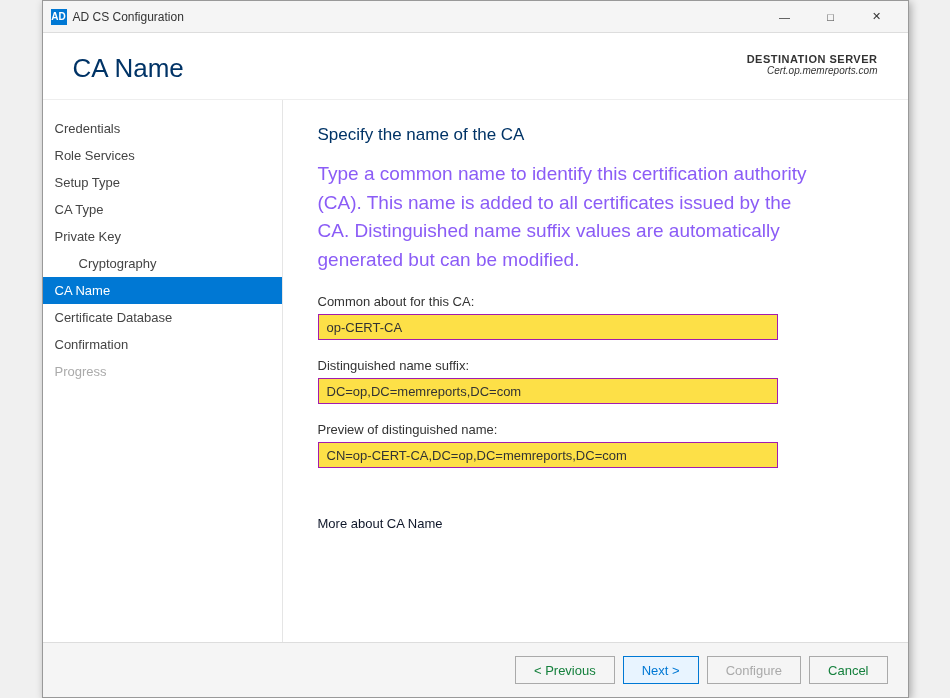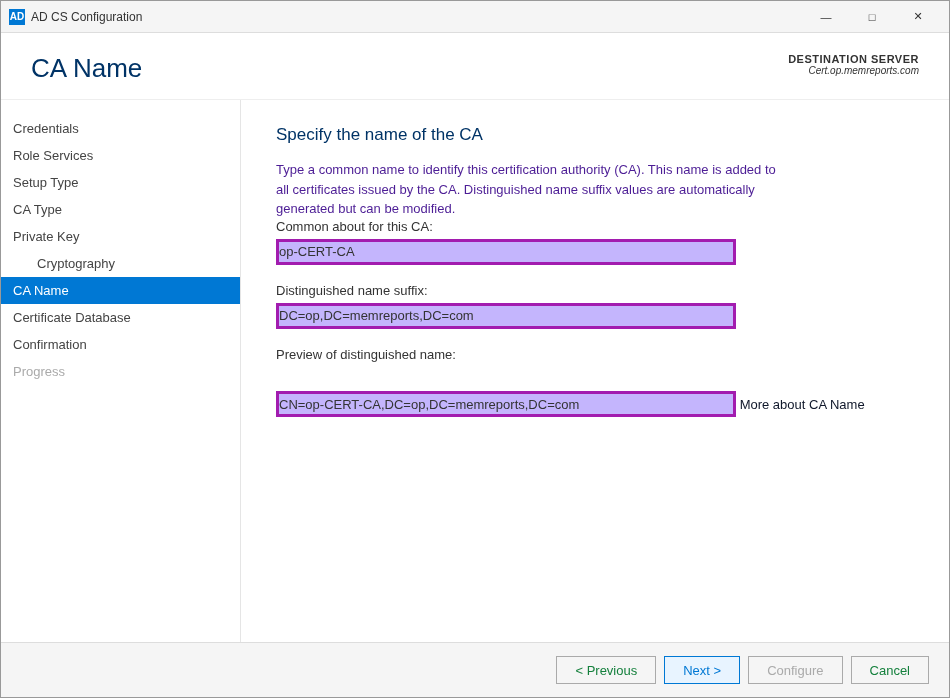--- a/index.html
+++ b/index.html
@@ -8,21 +8,21 @@
       font-size: 13px;
       background: #f0f0f0;
       display: flex;
       justify-content: center;
       align-items: center;
       width: 950px;
       height: 698px;
       overflow: hidden;
     }
     .window {
-      width: 950px;
+      width: 867px;
       height: 698px;
       background: #fff;
       border: 1px solid #999;
       display: flex;
       flex-direction: column;
       box-shadow: 2px 2px 8px rgba(0,0,0,0.3);
     }
     .titlebar {
       background: #f5f5f5;
       border-bottom: 1px solid #ddd;
@@ -127,40 +127,41 @@
       padding: 25px 35px;
       overflow-y: auto;
     }
     .section-title {
       font-size: 17px;
       font-weight: 400;
       color: #003366;
       margin-bottom: 15px;
     }
     .description {
-      font-size: 13px;
-      color: #4c1d95;
+      font-size: 19px;
+      color: #8b5cf6;
       line-height: 1.5;
+      margin-bottom: 20px;
       max-width: 500px;
     }
     .field-label {
       font-size: 13px;
       color: #333;
       margin-bottom: 5px;
     }
     .text-input {
       width: 460px;
       height: 26px;
-      border: 3px solid #a21caf;
-      padding: 3px 0;
+      border: 1px solid #a21caf;
+      padding: 3px 8px;
       font-size: 13px;
       color: #333;
       margin-bottom: 18px;
       outline: none;
-      background: #c4b5fd;
+      background: #fde047;
     }
     .more-link {
       color: #0f172a;
       text-decoration: none;
       font-size: 13px;
       cursor: pointer;
       margin-top: 30px;
       display: inline-block;
     }
     .footer {

